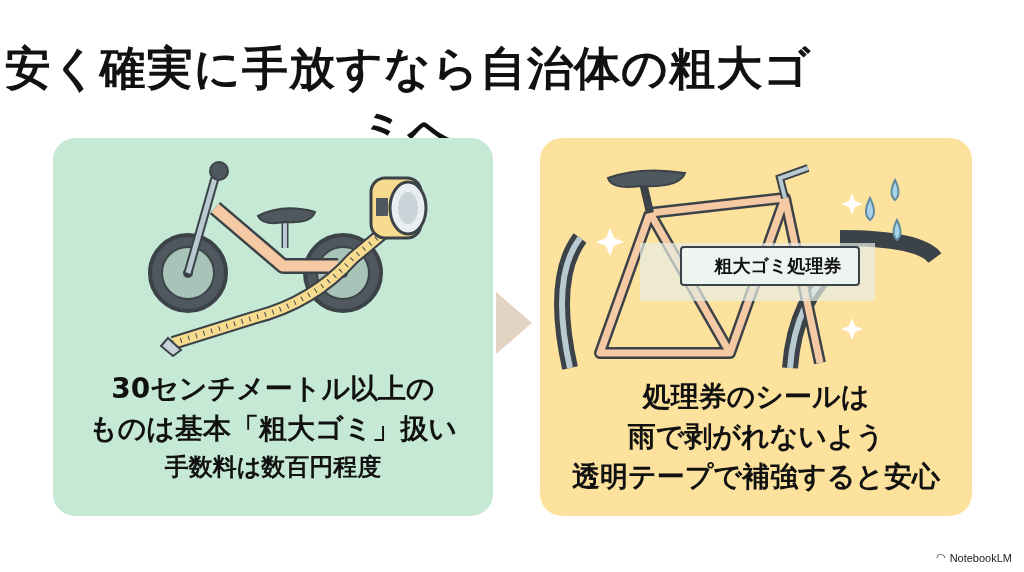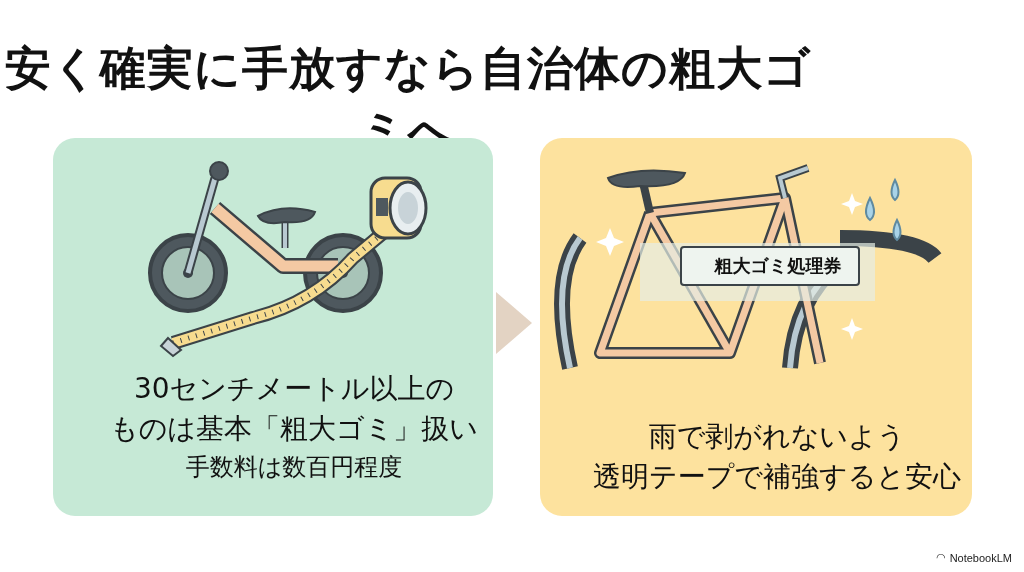--- a/index.html
+++ b/index.html
@@ -11,21 +11,21 @@
     position:absolute; left:0; top:38px; width:816px; text-align:center;
     font-size:46px; font-weight:bold; letter-spacing:1px; color:#111;
   }
   .card {
     position:absolute; top:138px; width:440px; height:378px; border-radius:22px;
   }
   .card.left { left:53px; background:#c6e9d6; }
   .card.right { left:540px; background:#fde29e; width:432px; }
   .illus { position:absolute; left:0; top:0; width:100%; height:240px; }
   .caption {
-    position:absolute; left:0; width:100%; text-align:center; font-weight:normal; color:#111;padding-left:21px;
+    position:absolute; left:0; width:100%; text-align:center; font-weight:bold; color:#111;
   }
   .cap-main { font-size:28px; line-height:38px; }
   .cap-sub { font-size:24px; line-height:26px; }
   .arrow {
     position:absolute; left:496px; top:292px; width:0; height:0;
     border-top:31px solid transparent; border-bottom:31px solid transparent;
     border-left:36px solid #e3d3c3;
   }
   .brand {
     position:absolute; right:12px; bottom:8px; font-size:11px; color:#222;
@@ -113,20 +113,21 @@
       <path d="M357 82 Q350 96 357 102 Q364 96 357 82Z"></path>
     </g>
 
     <g fill="#ffffff">
       <path d="M70 90 l4 10 l10 4 l-10 4 l-4 10 l-4 -10 l-10 -4 l10 -4Z"></path>
       <path d="M312 55 l3 8 l8 3 l-8 3 l-3 8 l-3 -8 l-8 -3 l8 -3Z"></path>
       <path d="M312 180 l3 8 l8 3 l-8 3 l-3 8 l-3 -8 l-8 -3 l8 -3Z"></path>
     </g>
   </svg>
   <div style="position:absolute; left:140px; top:108px; width:160px; height:36px; line-height:36px; text-align:center; background:#eef4ef; border:2px solid #3b4348; border-radius:4px; font-weight:bold; font-size:18px;padding-left:16px;">粗大ゴミ処理券</div>
+  <div class="caption cap-main" style="top:240px">処理券のシールは</div>
   <div class="caption cap-main" style="top:280px">雨で剥がれないよう</div>
   <div class="caption cap-main" style="top:320px">透明テープで補強すると安心</div>
 </div>
 
 <div class="brand">
   <span>◠</span>
   <span>NotebookLM</span>
 </div>
 
 </body></html>

